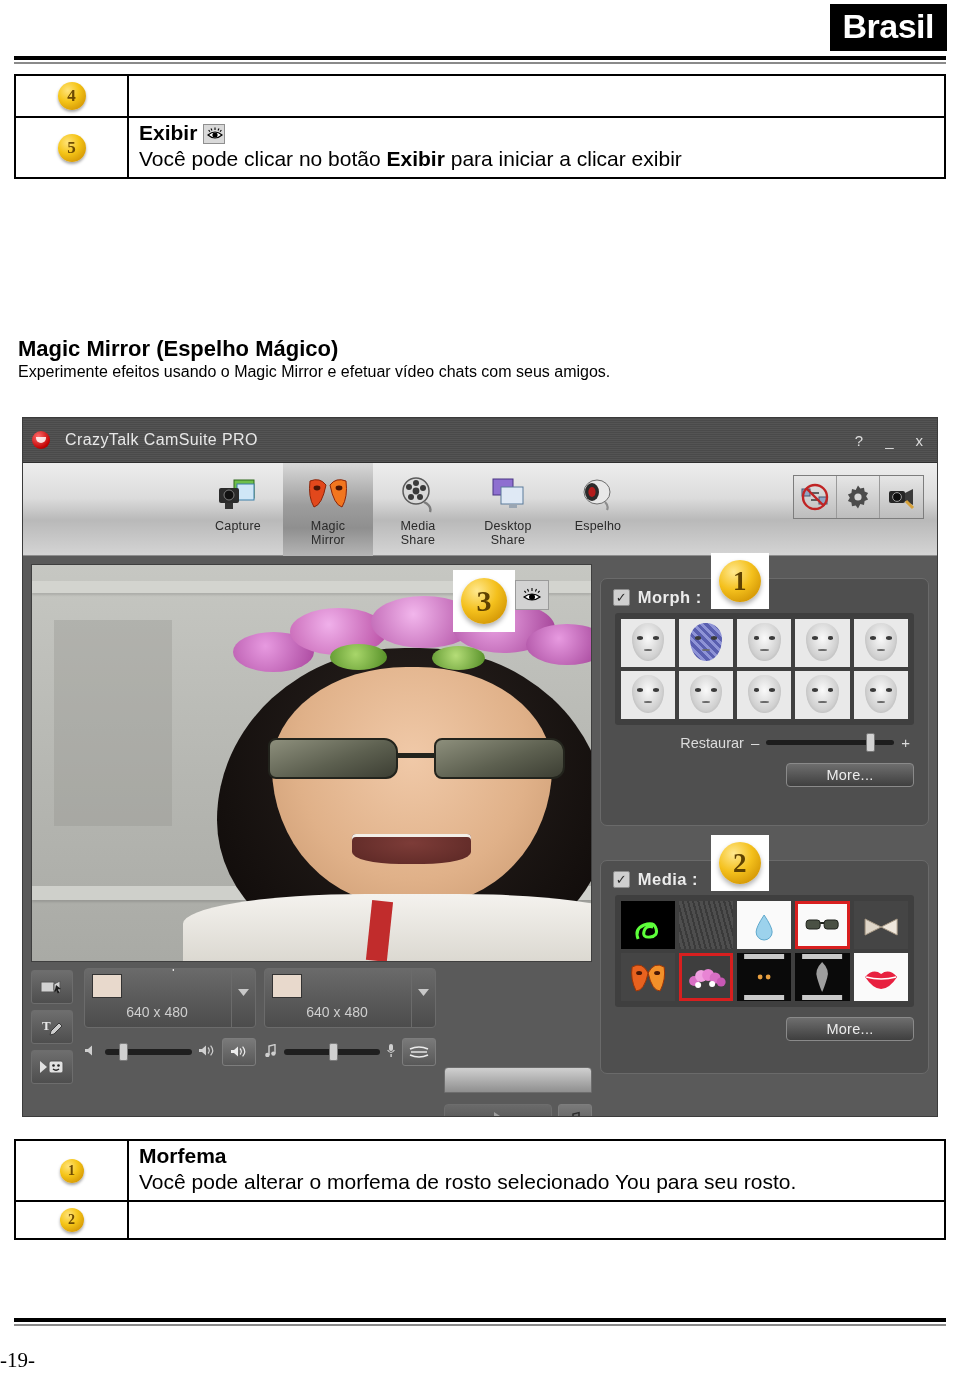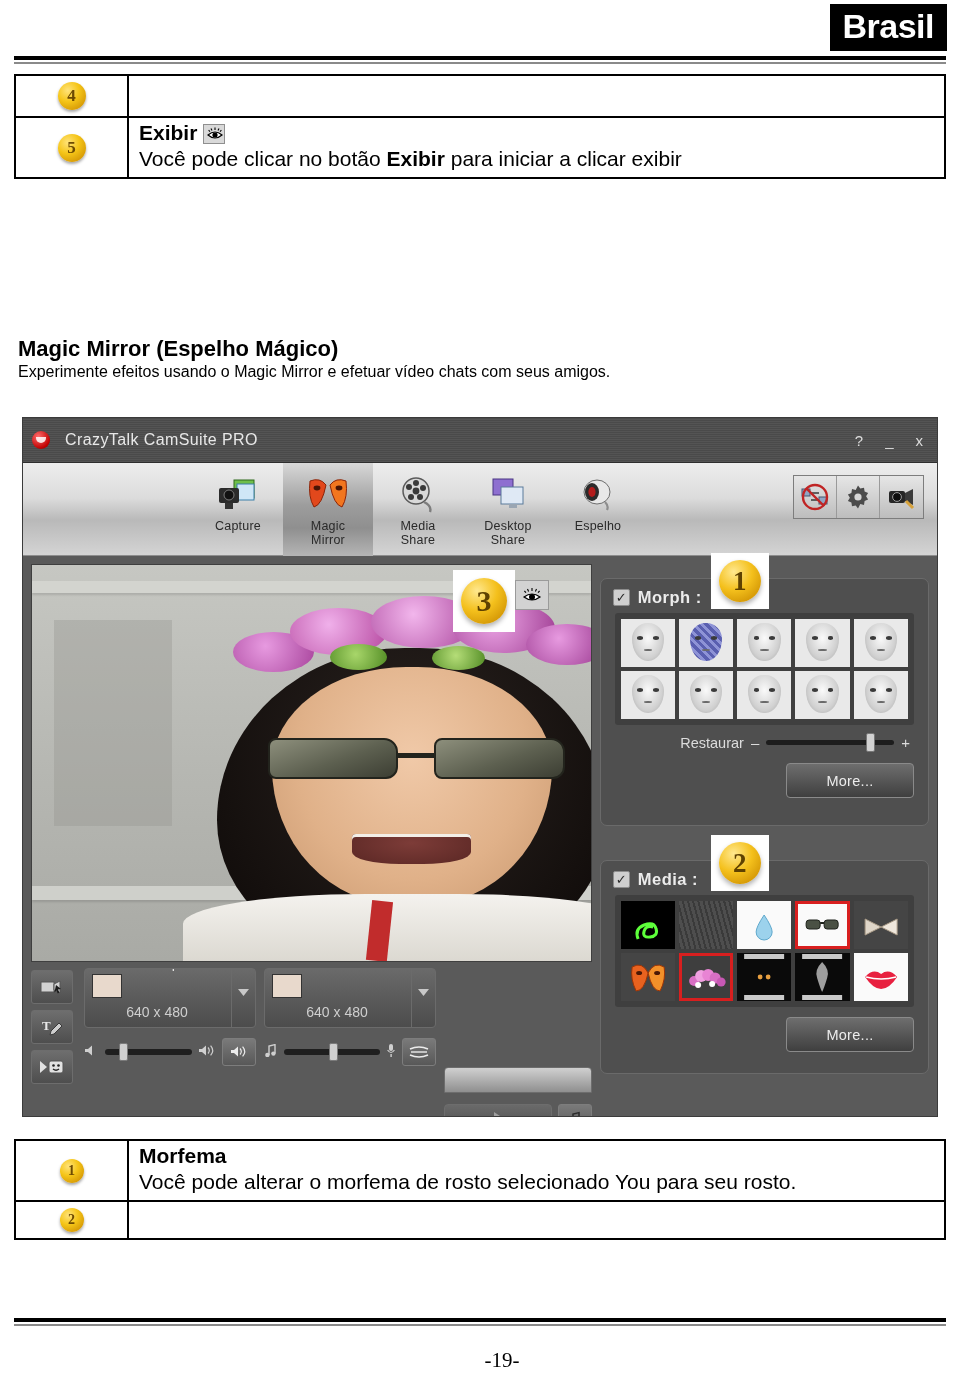--- a/index.html
+++ b/index.html
@@ -217,38 +217,38 @@
   .cell.sel { outline: 3px solid #d81f1f; outline-offset: -3px; }
   .faceth { width:100%; height:100%; background:#e9e9e9; position:relative; }
   .faceth .fh { position:absolute; left:20%; top:8%; width:60%; height:80%;
     background: radial-gradient(ellipse at 50% 40%, #fafafa 0%, #d0d0d0 62%, #9e9e9e 100%);
     border-radius: 48%/42% 42% 58% 58%; }
   .faceth .ey { position:absolute; top:36%; width:11%; height:7%; background:#3a3a3a; border-radius:50%; }
   .faceth .ey.l{left:30%;} .faceth .ey.r{right:30%;}
   .faceth .mo { position:absolute; left:42%; top:62%; width:16%; height:4%; background:#6a6a6a; border-radius:40%; }
   .faceth.blue .fh { background: repeating-linear-gradient(45deg,#5a5fb0 0 3px,#8e93d6 3px 6px); }
   .morerow { display:flex; justify-content:flex-end; padding: 10px 14px 12px 0; }
-  .morebtn { width: 128px; height: 35px; border:1px solid #8a8a8a; border-radius:4px;
+  .morebtn { width: 128px; height: 24px; border:1px solid #8a8a8a; border-radius:4px;
     background: linear-gradient(180deg,#6e6e6e,#3f3f3f); color:#ececec; font-size:14.5px;
     display:flex; align-items:center; justify-content:center; letter-spacing:.3px; }
   .strengthrow { display:flex; align-items:center; gap:7px; padding: 9px 18px 2px 0; justify-content:flex-end; }
   .strengthrow .lb { color:#dcdcdc; font-size:14.5px; }
   .strengthrow .pm { color:#dcdcdc; font-size:15px; }
   .sbar { width: 128px; height:5px; background:#1d1d1d; border-radius:3px; position:relative; }
   .sbar .knob { position:absolute; top:-7px; width:9px; height:19px; background:#d2d2d2; border:1px solid #777; border-radius:2px;}
   .tab-badge { position:absolute; top:-26px; left:110px; width:58px; height:56px; background:#fff;
     display:flex; align-items:center; justify-content:center; z-index:4; }
 
   
   .footrule { position:absolute; left:14px; top:1318px; width:932px; }
   .footrule .b1 { height:4px; background:#000; }
   .footrule .b2 { height:2px; background:#fff; }
   .footrule .b3 { height:2px; background:#8a8a8a; }
-  .pagenum { position:absolute; left:0; right:0; top:1348px; text-align:center;
-    font-size:21px; font-family:"Liberation Serif", serif;margin-left:44px; }
+  .pagenum { position:absolute; left:0; right:0; top:1348px; text-align:left;
+    font-size:21px; font-family:"Liberation Serif", serif; }
 </style>
 </head>
 <body>
 
 <div class="page">
 
   <div class="brasil-badge">Brasil</div>
   <div class="hrule">
     <div class="bar1"></div>
       <div class="bar2"></div>

